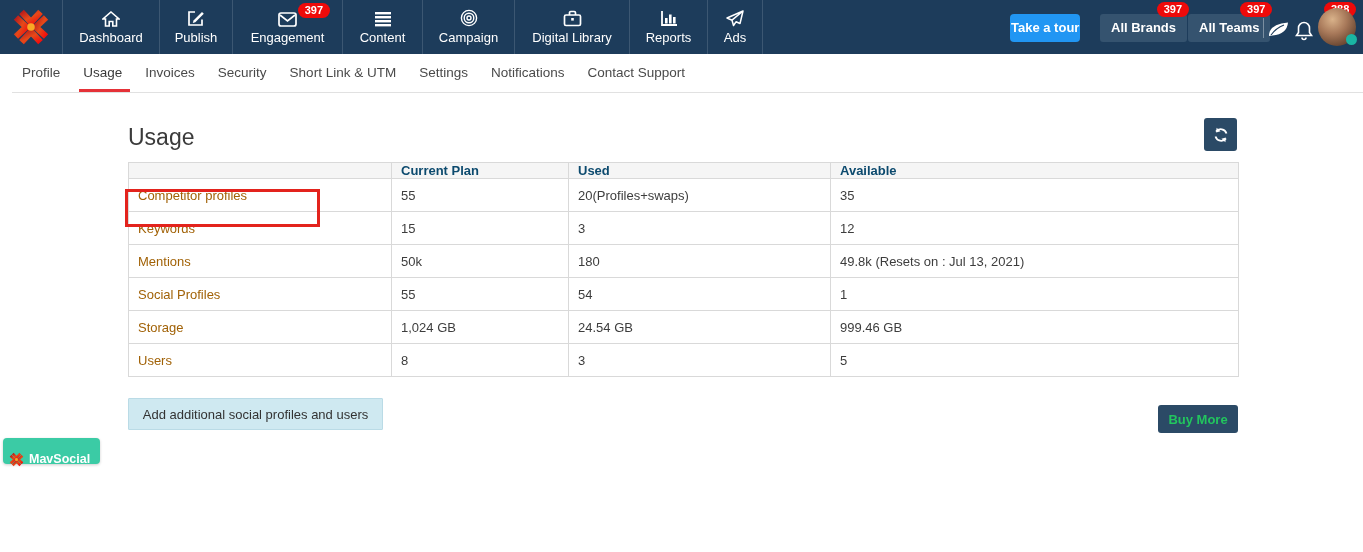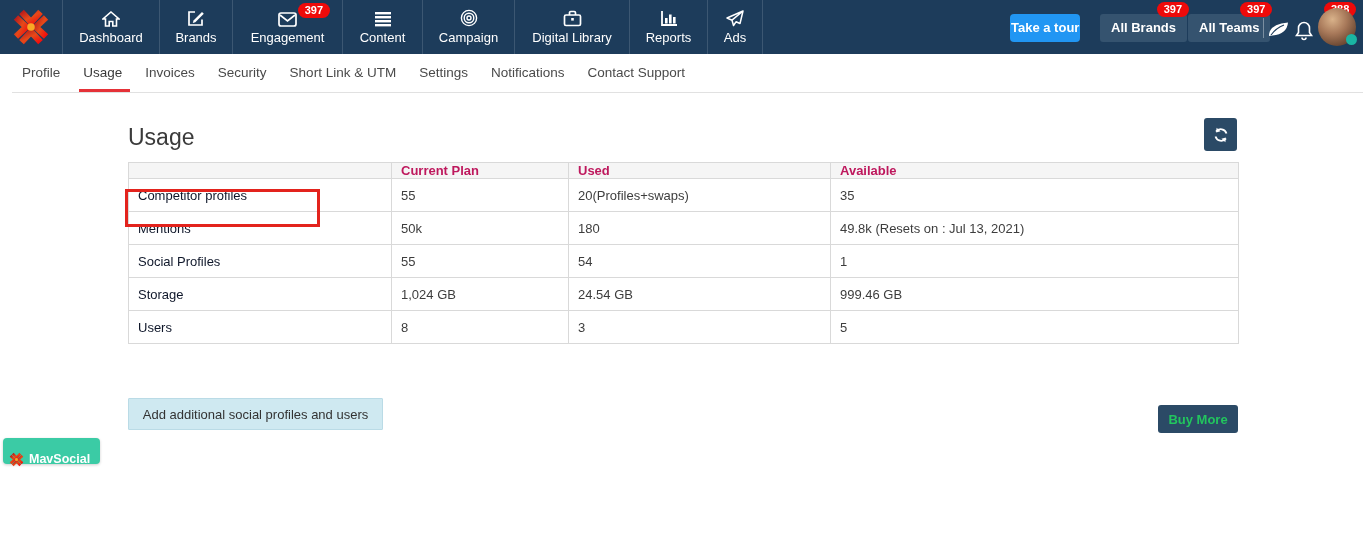--- a/index.html
+++ b/index.html
@@ -36,23 +36,23 @@
   .tab.active:after { content:""; position:absolute; left:-4px; right:-8px; bottom:-1px; height:3px; background:#e53238; }
 
   
   .page-title { position:absolute; left:128px; top:124px; font-size:23px; color:#3b3b3b; }
   .refresh-btn { position:absolute; left:1204px; top:118px; width:33px; height:33px; background:#2b4a66; border:none;
                  border-radius:3px; display:flex; align-items:center; justify-content:center; cursor:pointer; }
 
   table.usage { position:absolute; left:128px; top:162px; width:1110px; border-collapse:collapse; table-layout:fixed;
                 font-size:13px; color:#3d3d3d; background:#fff; }
   table.usage th, table.usage td { border:1px solid #d9d9d9; padding:0 0 0 9px; text-align:left; }
-  table.usage th { height:15px; background:#f5f5f5; font-weight:bold; color:#be185d; }
+  table.usage th { height:15px; background:#f5f5f5; font-weight:bold; color:#0c4a6e; }
   table.usage td { height:33px; }
-  table.usage a { color:#0f172a; text-decoration:none; cursor:pointer; }
+  table.usage a { color:#a16207; text-decoration:none; cursor:pointer; }
   .c1{width:263px}.c2{width:177px}.c3{width:262px}.c4{width:408px}
 
   .red-box { position:absolute; left:125px; top:189px; width:195px; height:38px; border:3px solid #e3231d; pointer-events:none; }
 
   .add-btn { position:absolute; left:128px; top:398px; width:255px; height:32px; background:#cfe9f1; border:1px solid #badbe6;
              border-radius:1px; color:#333; font-size:13px; font-family:"Liberation Sans",sans-serif; cursor:pointer; }
   .buy-btn { position:absolute; left:1158px; top:405px; width:80px; height:28px; background:#2b4a66; border:none;
              border-radius:3px; color:#22c55e; font-size:13px; font-weight:bold; font-family:"Liberation Sans",sans-serif; cursor:pointer; }
 
   .chat-badge { position:absolute; left:3px; top:438px; height:26px; background:#3bcba5; border-radius:4px; display:flex;
@@ -95,21 +95,21 @@
     <span>Dashboard</span>
   </div>
 
   <div class="nav-item" style="width:73px">
     <span class="ico">
       <svg width="18" height="17" viewBox="0 0 18 17">
           <path d="M15 9.5 V15 H2 V2 H8" fill="none" stroke="#fff" stroke-width="1.7"></path>
           <path d="M6.5 10.5 L15 2 L16.8 3.8 L8.3 12.3 L5.8 13 Z" fill="#fff"></path>
         </svg>
       </span>
-    <span>Brands</span>
+    <span>Publish</span>
   </div>
 
   <div class="nav-item" style="width:110px">
     <span class="badge">397</span>
     <span class="ico">
       <svg width="19" height="15" viewBox="0 0 19 15">
           <rect x="1" y="1" width="17" height="13" rx="2" fill="none" stroke="#fff" stroke-width="1.7"></rect>
           <path d="M2 3 L9.5 9 L17 3" fill="none" stroke="#fff" stroke-width="1.7"></path>
         </svg>
       </span>
@@ -243,20 +243,26 @@
     </tr>
   </thead>
   <tbody>
     <tr>
       <td><a>Competitor profiles</a></td>
       <td>55</td>
       <td>20(Profiles+swaps)</td>
       <td>35</td>
     </tr>
     <tr>
+      <td><a>Keywords</a></td>
+      <td>15</td>
+      <td>3</td>
+      <td>12</td>
+    </tr>
+    <tr>
       <td><a>Mentions</a></td>
       <td>50k</td>
       <td>180</td>
       <td>49.8k (Resets on : Jul 13, 2021)</td>
     </tr>
     <tr>
       <td><a>Social Profiles</a></td>
       <td>55</td>
       <td>54</td>
       <td>1</td>

